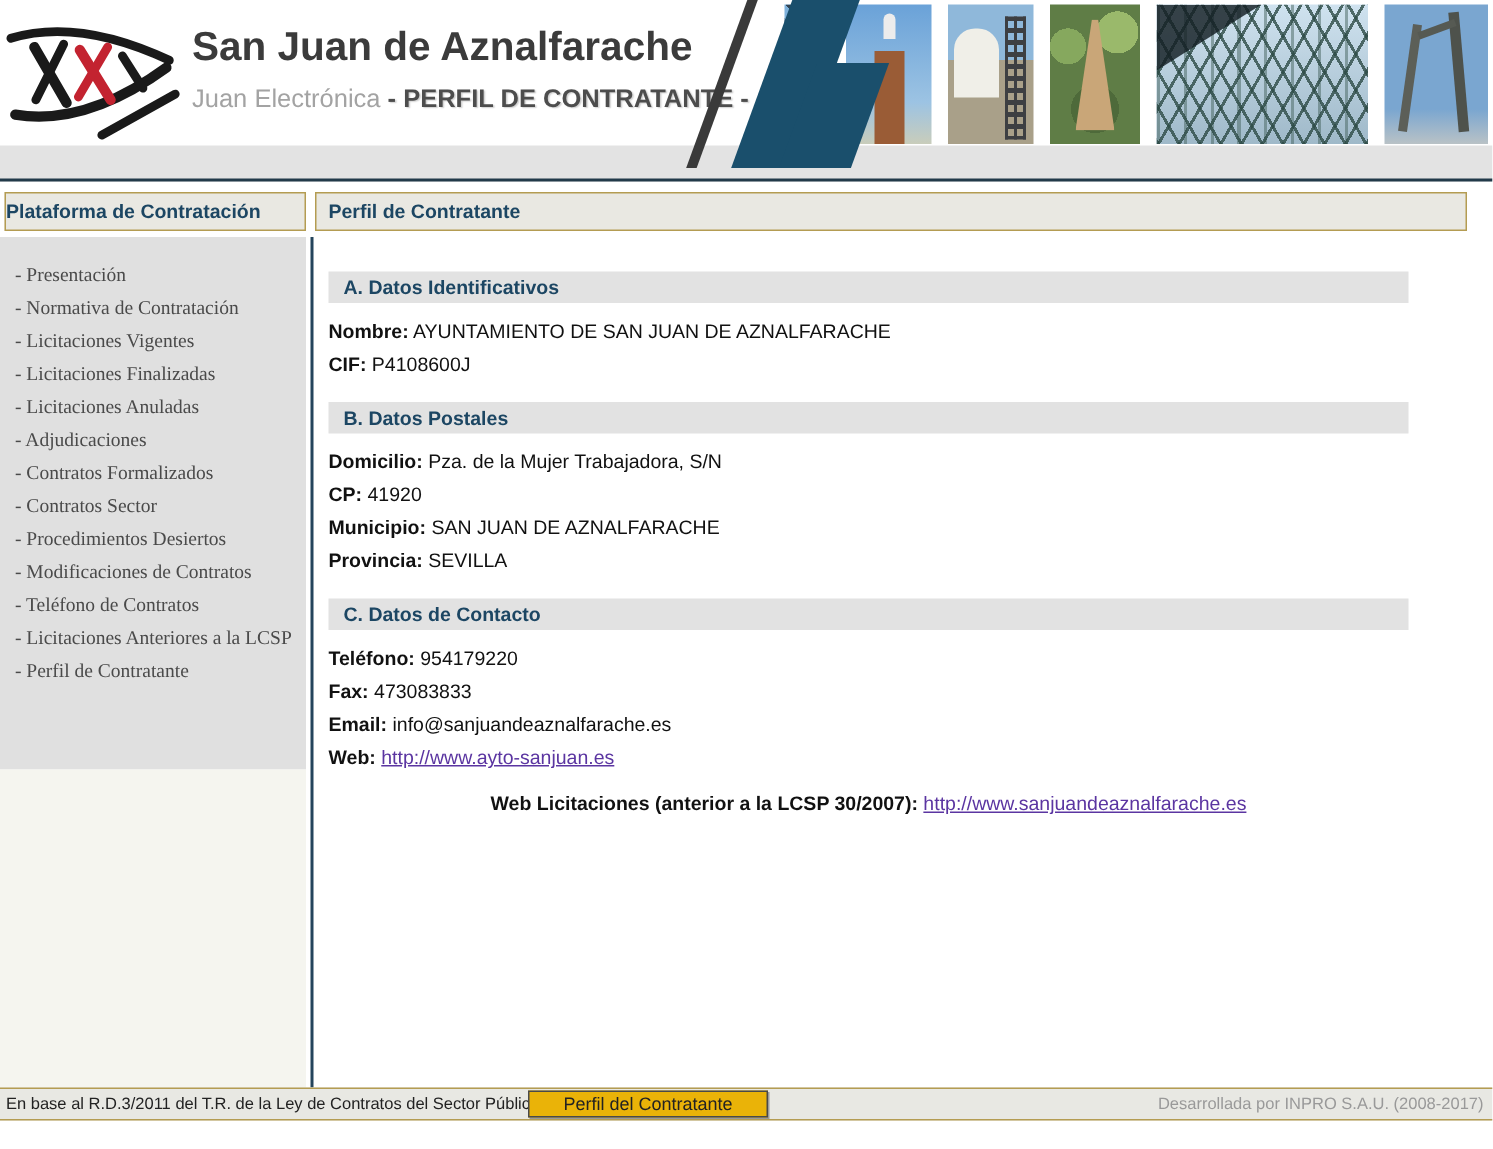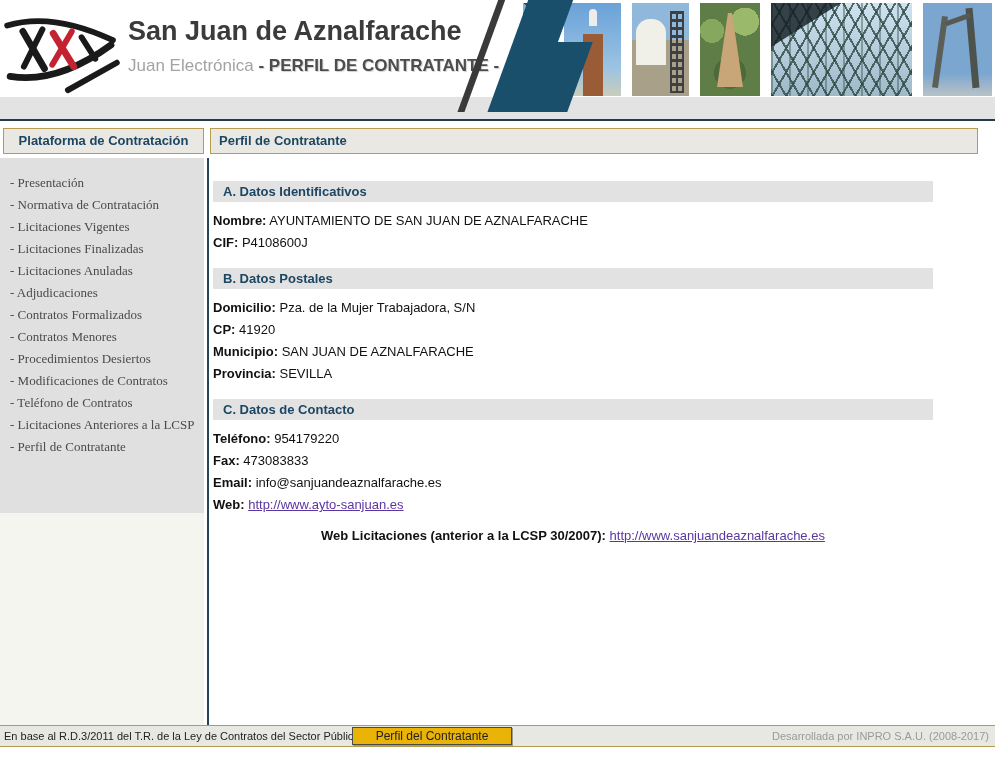--- a/index.html
+++ b/index.html
@@ -54,33 +54,33 @@
   .diag .stripe { position:absolute; left:40px; top:-12px; width:7px; height:124px; background:#3a3a3a; transform:skewX(-20deg); }
   .diag .band   { position:absolute; left:70px; top:-12px; width:45px; height:124px; background:#1a4f6c; transform:skewX(-20deg); }
   .diag .wedge  { position:absolute; left:92px; top:42px; width:48px; height:70px; background:#1a4f6c; transform:skewX(-20deg); }
 
   
   .gray-band { position:absolute; left:0; top:97px; width:995px; height:22px; background:#e3e3e3; border-bottom:2px solid #223a4a; }
 
   
   .panel-title { position:absolute; top:128px; height:26px; line-height:24px; box-sizing:border-box;
     background:#e9e8e2; border:1px solid #b49c52; color:#1c4663; font-size:13px; font-weight:bold; }
-  .sidebar-title { left:3px; width:201px; text-align:center; }
+  .sidebar-title { left:3px; width:201px; }
   .main-title { left:210px; width:768px; padding-left:8px; }
 
   
   .sidebar-menu { position:absolute; left:0; top:158px; width:204px; height:355px; background:#e0e0e0; box-sizing:border-box; }
   .sidebar-menu ul { list-style:none; margin:0; padding:16px 6px 0 10px; }
   .sidebar-menu li { font-size:13px; color:#4a4a4a; line-height:17px; margin-bottom:5px;
     padding-left:32px; text-indent:-32px; cursor:pointer;font-family:Liberation Serif, serif; }
   .sidebar-fill { position:absolute; left:0; top:513px; width:204px; height:212px; background:#f5f5ef; }
   .v-divider { position:absolute; left:207px; top:158px; width:2px; height:567px; background:#24445c; }
 
   
-  .content { position:absolute; left:213px; top:158px; width:720px; }
+  .content { position:absolute; left:219px; top:158px; width:720px; }
   .section-heading { height:21px; line-height:21px; background:#e2e2e2; color:#1c4663;
     font-weight:bold; font-size:13px; padding-left:10px; margin:14px 0 8px 0; }
   .section-heading.first { margin-top:23px; }
   .fields { margin:0; }
   .field { font-size:13px; color:#111; line-height:22px; }
   .field b { color:#111; }
   a.weblink { color:#5b35a1; text-decoration:underline; cursor:pointer; }
   .field.gap-top { margin-top:9px;text-align:center; }
 
   
@@ -152,21 +152,21 @@
 
 <nav class="sidebar-menu">
   <ul>
     <li>- Presentación</li>
     <li>- Normativa de Contratación</li>
     <li>- Licitaciones Vigentes</li>
     <li>- Licitaciones Finalizadas</li>
     <li>- Licitaciones Anuladas</li>
     <li>- Adjudicaciones</li>
     <li>- Contratos Formalizados</li>
-    <li>- Contratos Menores</li>
+    <li>- Contratos Sector</li>
     <li>- Procedimientos Desiertos</li>
     <li>- Modificaciones de Contratos</li>
     <li>- Teléfono de Contratos</li>
     <li>- Licitaciones Anteriores a la LCSP</li>
     <li>- Perfil de Contratante</li>
   </ul>
 </nav>
 <div class="sidebar-fill"></div>
 <div class="v-divider"></div>
 

